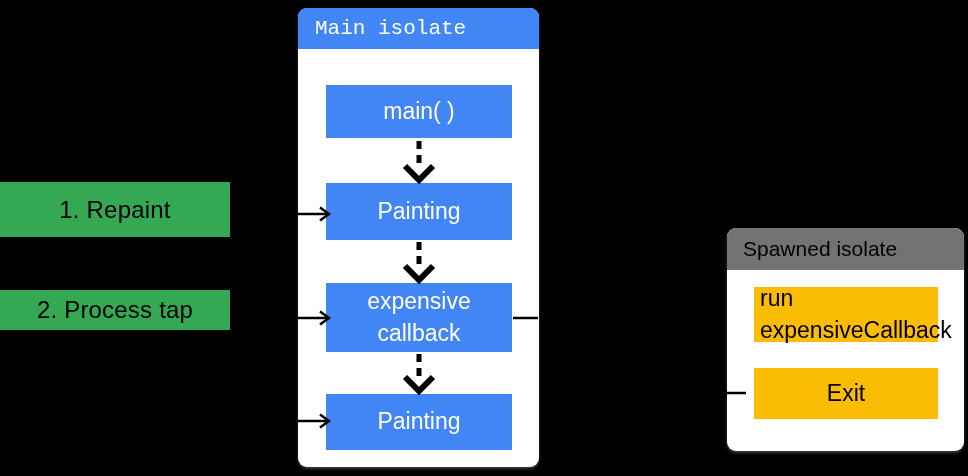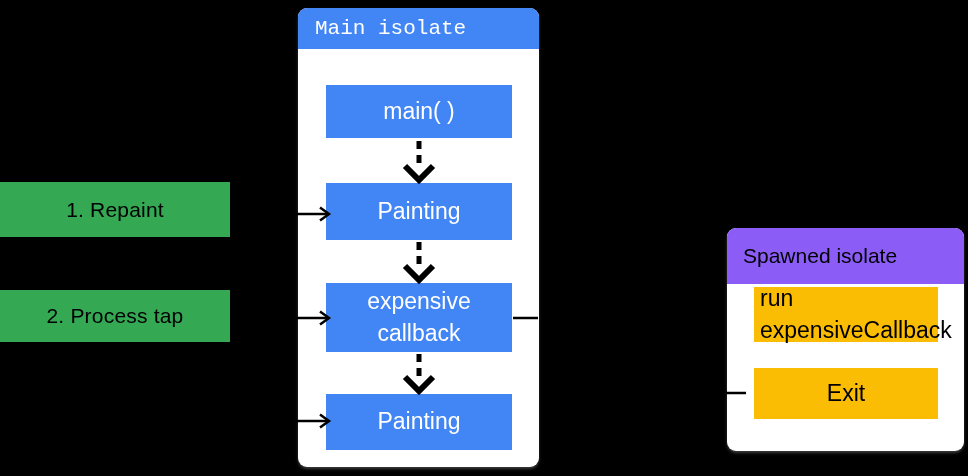--- a/index.html
+++ b/index.html
@@ -4,39 +4,39 @@
 <style>
   html,body{margin:0;padding:0;background:#000;}
   .stage{
     position:relative;width:968px;height:476px;background:#000;overflow:hidden;
     font-family:"Liberation Sans", sans-serif;
   }
   
   .step{
     position:absolute;left:0;width:230px;background:#34A853;color:#000;
     display:flex;align-items:center;justify-content:center;
-    font-size:21px;letter-spacing:.2px;
+    font-size:24px;letter-spacing:.2px;
   }
   .step1{top:182px;height:55px;}
-  .step2{top:290px;height:52px;}
+  .step2{top:290px;height:40px;}
   .step3{top:392px;height:57px;}
 
   
   .card{
     position:absolute;background:#fff;border-radius:9px;overflow:hidden;
     box-shadow:0 2px 3px rgba(170,170,170,.35);
   }
   .card-main{left:298px;top:8px;width:241px;height:459px;}
   .card-spawned{left:727px;top:228px;width:237px;height:223px;}
   .card-header{
     width:100%;display:flex;align-items:center;box-sizing:border-box;
     font-size:21px;
   }
   .card-main .card-header{height:41px;background:#4285F4;color:#fff;padding-left:17px;font-family:Liberation Mono, monospace;}
-  .card-spawned .card-header{height:56px;background:#8b5cf6;color:#000;padding-left:16px;}
+  .card-spawned .card-header{height:42px;background:#737373;color:#000;padding-left:16px;}
 
   
   .node{
     position:absolute;display:flex;align-items:center;justify-content:center;
     font-size:23px;text-align:center;white-space:pre-line;line-height:1.35;
   }
   .node-blue{left:326px;width:186px;background:#4285F4;color:#fff;}
   .n-main{top:85px;height:53px;}
   .n-paint1{top:183px;height:57px;}
   .n-expensive{top:283px;height:69px;}

